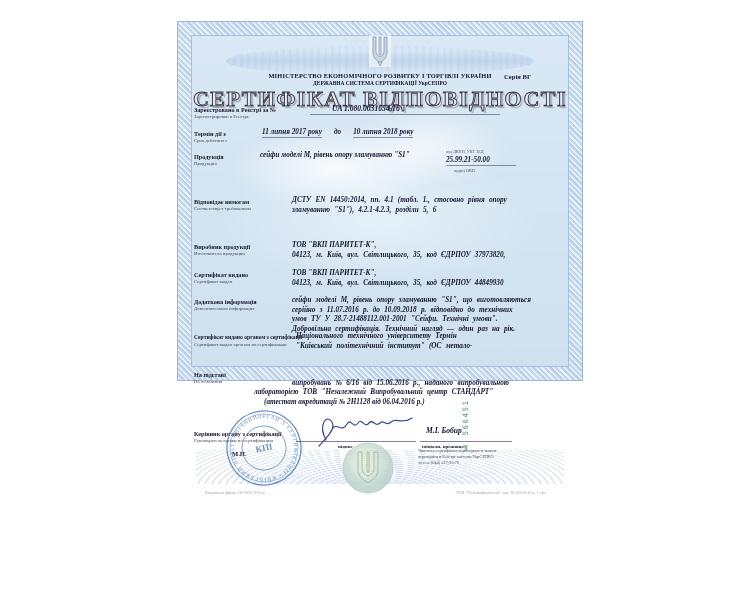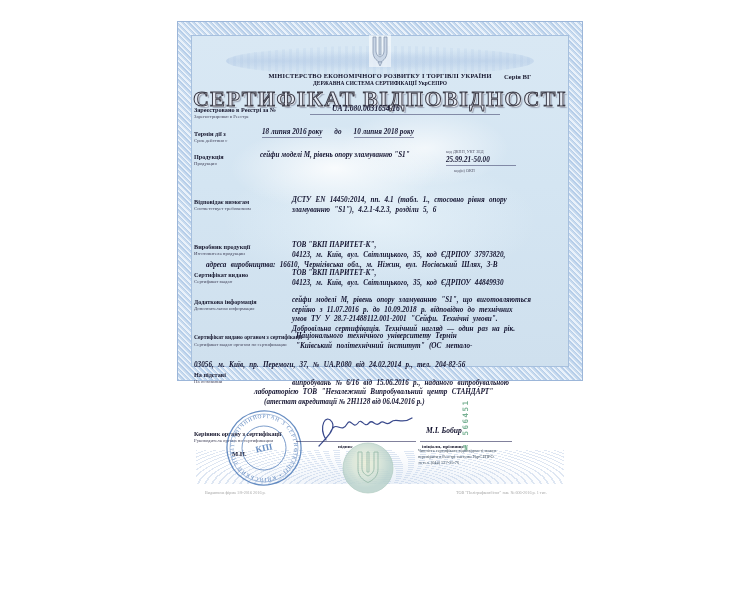--- a/index.html
+++ b/index.html
@@ -66,60 +66,58 @@
   <div class="abs series">Серія ВГ</div>
   <div class="abs cw title">СЕРТИФІКАТ ВІДПОВІДНОСТІ</div>
 
   <div class="abs lbl" style="left:16px;top:84px">Зареєстровано в Реєстрі за №</div>
   <div class="abs sub" style="left:16px;top:92px">Зарегистрирован в Реестре</div>
   <div class="abs val ul" style="left:132px;top:82px;width:168px;padding-left:22px;font-size:7.6px">UA 1.080.0031654-16</div>
 
   <div class="abs lbl" style="left:16px;top:108px">Термін дії з</div>
   <div class="abs sub" style="left:16px;top:116px">Срок действия с</div>
   <div class="abs" style="left:84px;top:106px;display:flex;gap:12px">
-    <span class="val ul">18 липня 2016 року</span>
+    <span class="val ul">11 липня 2017 року</span>
     <span class="val">до</span>
     <span class="val ul">10 липня 2018 року</span>
   </div>
 
   <div class="abs lbl" style="left:16px;top:131px">Продукція</div>
   <div class="abs sub" style="left:16px;top:139px">Продукция</div>
   <div class="abs val" style="left:82px;top:129px">сейфи моделі М, рівень опору зламуванню "S1"</div>
   <div class="abs tiny" style="left:268px;top:127px">код ДКПП, УКТ ЗЕД</div>
   <div class="abs val ul" style="left:268px;top:134px;width:70px">25.99.21-50.00</div>
   <div class="abs tiny" style="left:276px;top:146px">код(и) ОКП</div>
 
   <div class="abs lbl" style="left:16px;top:176px">Відповідає вимогам</div>
   <div class="abs sub" style="left:16px;top:184px">Соответствует требованиям</div>
   <div class="abs val ws2" style="left:114px;top:174px">ДСТУ EN 14450:2014, пп. 4.1 (табл. 1., стосовно рівня опору</div>
   <div class="abs val ws2" style="left:114px;top:184px">зламуванню "S1"), 4.2.1-4.2.3, розділи 5, 6</div>
 
   <div class="abs lbl" style="left:16px;top:221px">Виробник продукції</div>
   <div class="abs sub" style="left:16px;top:229px">Изготовитель продукции</div>
   <div class="abs val" style="left:114px;top:219px">ТОВ "ВКП ПАРИТЕТ-К",</div>
   <div class="abs val ws2" style="left:114px;top:229px">04123, м. Київ, вул. Світлицького, 35, код ЄДРПОУ 37973820,</div>
-  <div class="abs val ws2" style="left:28px;top:239px">адреса виробництва: 16610, Чернігівська обл., м. Ніжин, вул. Носівський Шлях, 3-В</div>
 
   <div class="abs lbl" style="left:16px;top:249px">Сертифікат видано</div>
   <div class="abs sub" style="left:16px;top:257px">Сертификат выдан</div>
   <div class="abs val" style="left:114px;top:247px">ТОВ "ВКП ПАРИТЕТ-К",</div>
   <div class="abs val ws2" style="left:114px;top:257px">04123, м. Київ, вул. Світлицького, 35, код ЄДРПОУ 44849930</div>
 
   <div class="abs lbl" style="left:16px;top:276px">Додаткова інформація</div>
   <div class="abs sub" style="left:16px;top:284px">Дополнительная информация</div>
   <div class="abs val ws2" style="left:114px;top:274px">сейфи моделі М, рівень опору зламуванню "S1", що виготовляються</div>
   <div class="abs val ws2" style="left:114px;top:283.5px">серійно з 11.07.2016 р. до 10.09.2018 р. відповідно до технічних</div>
   <div class="abs val ws2" style="left:114px;top:293px">умов ТУ У 28.7-21488112.001-2001 "Сейфи. Технічні умови".</div>
   <div class="abs val ws2" style="left:114px;top:302.5px">Добровільна сертифікація. Технічний нагляд — один раз на рік.</div>
 
   <div class="abs lbl" style="left:16px;top:312px;font-size:5.6px">Сертифікат видано органом з сертифікації</div>
   <div class="abs sub" style="left:16px;top:319.5px">Сертификат выдан органом по сертификации</div>
   <div class="abs val ws2" style="left:118px;top:310px">Національного технічного університету Термін</div>
   <div class="abs val ws2" style="left:118px;top:319.5px">"Київський політехнічний інститут" (ОС метало-</div>
-  <div class="abs val ws2" style="left:16px;top:338.5px">03056, м. Київ, пр. Перемоги, 37, № UA.P.080 від 24.02.2014 р., тел. 204-82-56</div>
 
   <div class="abs lbl" style="left:16px;top:349px">На підставі</div>
   <div class="abs sub" style="left:16px;top:357px">На основании</div>
   <div class="abs val ws2" style="left:114px;top:356.5px">випробувань № 6/16 від 15.06.2016 р., наданого випробувальною</div>
   <div class="abs val ws2" style="left:76px;top:366px">лабораторією ТОВ "Незалежний Випробувальний центр СТАНДАРТ"</div>
   <div class="abs val" style="left:86px;top:375.5px">(атестат акредитації № 2Н1128 від 06.04.2016 р.)</div>
 
   <div class="abs serial">№ 566451</div>
 
   <div class="abs lbl" style="left:16px;top:408px">Керівник органу з сертифікації</div>

